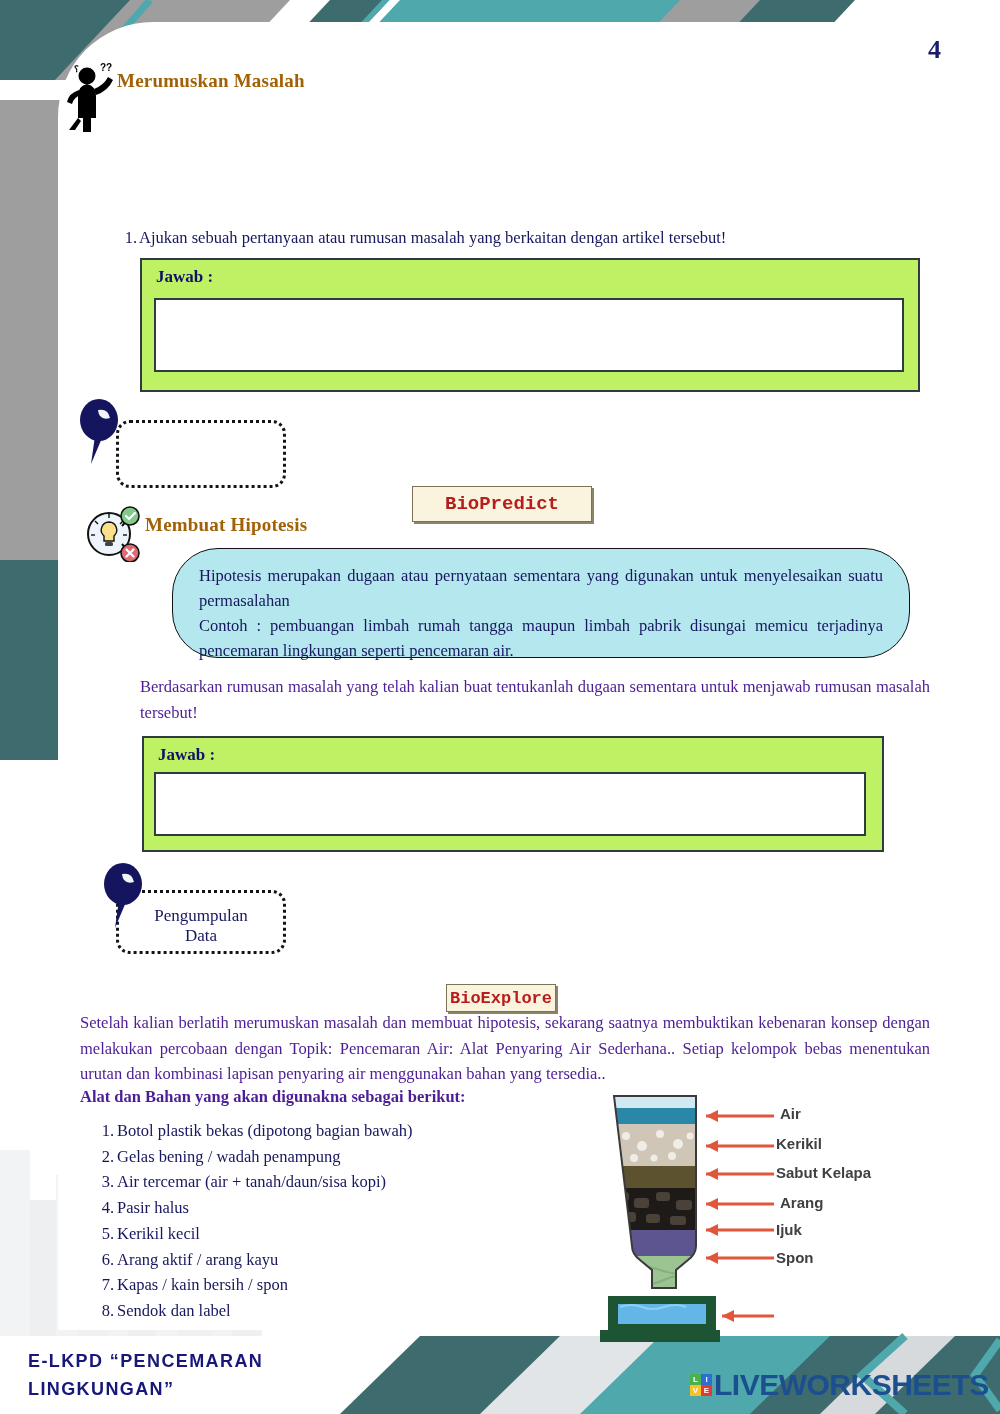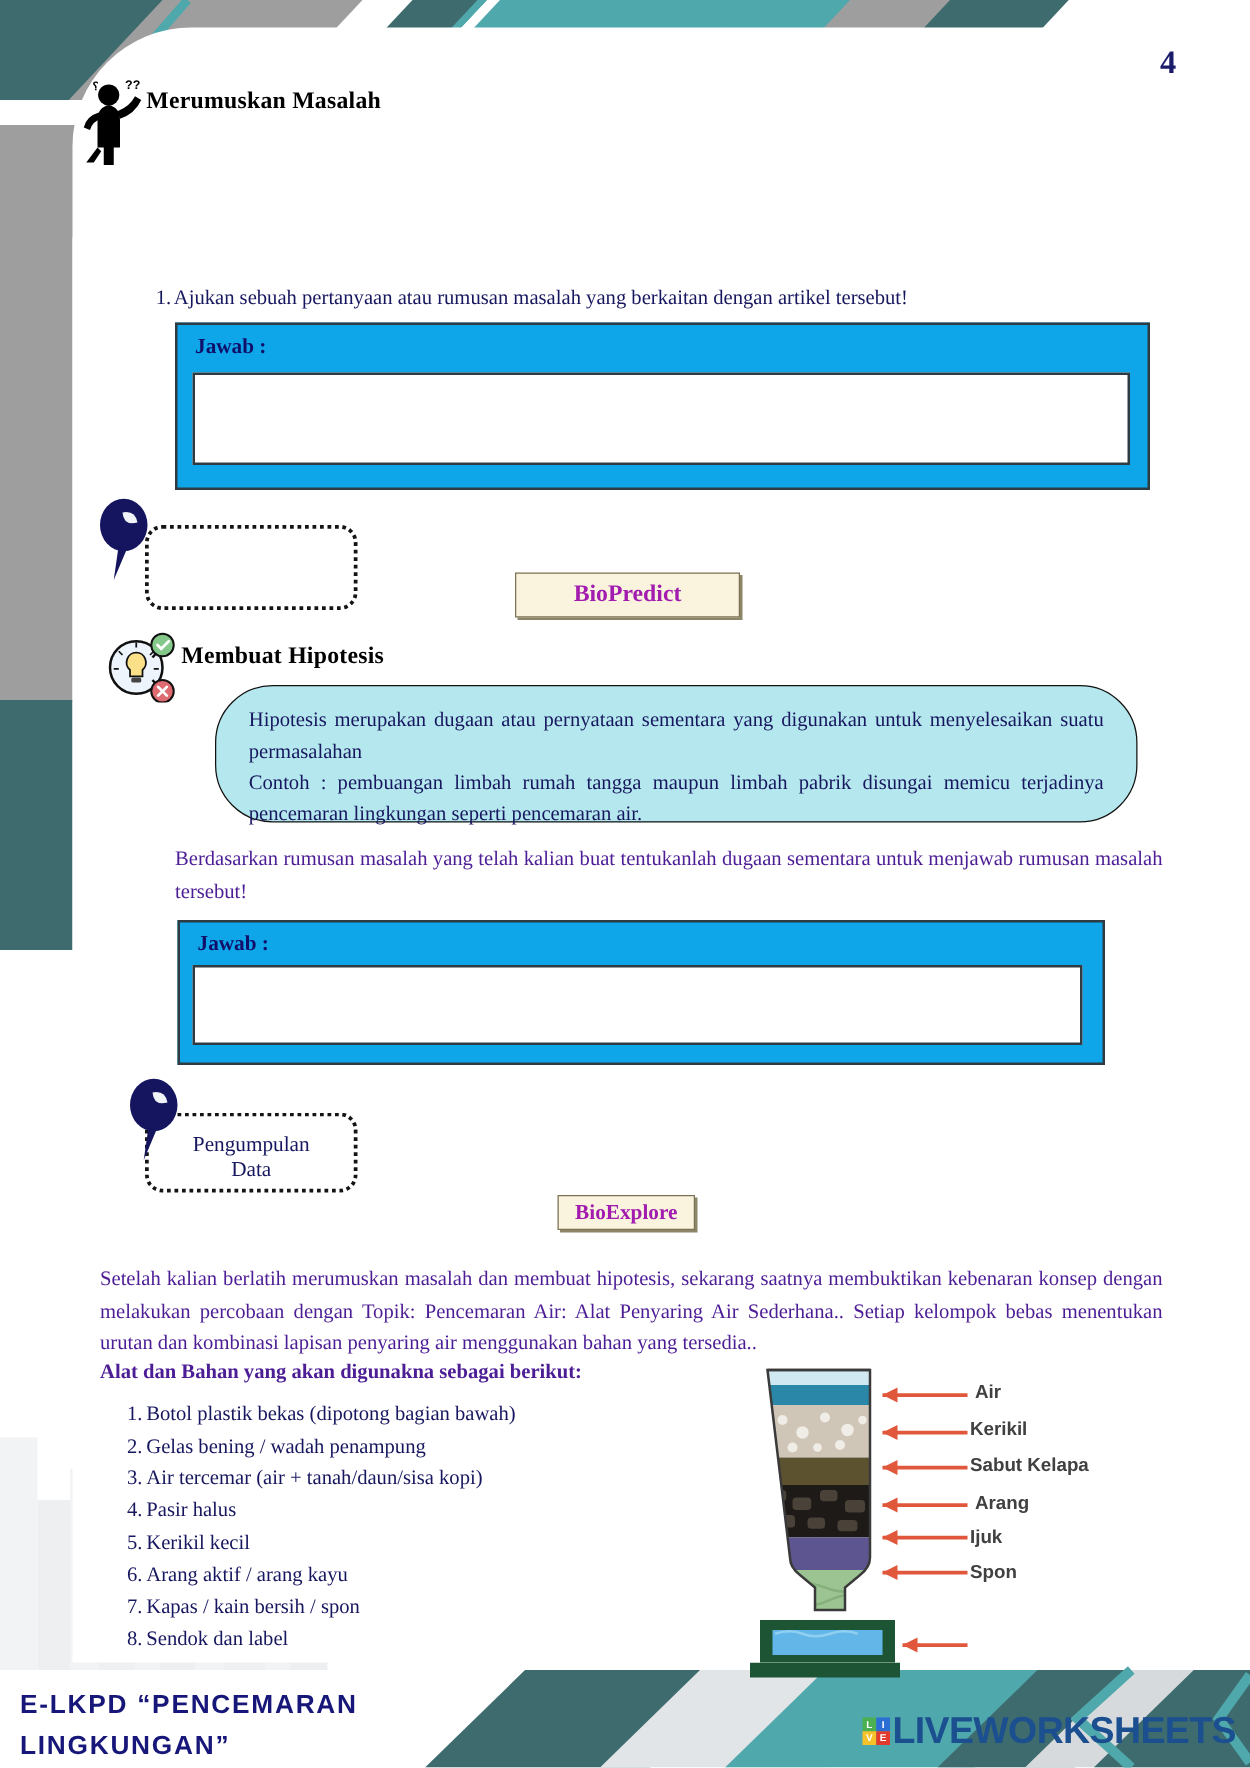--- a/index.html
+++ b/index.html
@@ -27,21 +27,21 @@
   .pagenum .num{
     position:absolute;left:62px;top:25px;
     font-family:"Liberation Serif",serif;font-weight:bold;font-size:26px;color:#1b1b6b;
   }
 
   
   .content{position:absolute;left:0;top:0;width:1000px;height:1414px;z-index:5;}
 
   .sec-title{
     position:absolute;font-family:"Liberation Serif",serif;font-weight:bold;
-    font-size:19px;color:#000000;letter-spacing:.2px;
+    font-size:19px;color:#a16207;letter-spacing:.2px;
   }
 
   
   .bubble{
     position:absolute;background:#b5e8ee;border:1.6px solid #111;
     border-radius:46px;box-sizing:border-box;
     padding:14px 26px 12px 26px;
   }
   .bubble p{
     margin:0;font-family:"Liberation Serif",serif;font-size:16.5px;color:#17175f;
@@ -51,21 +51,21 @@
 
   
   .qline{
     position:absolute;font-family:"Liberation Serif",serif;font-size:16.5px;color:#17175f;
     display:flex;gap:2px;
   }
   .qline .n{width:17px;text-align:right;}
 
   
   .answer{
-    position:absolute;background:#0ea5e9;border:2px solid #2f3b42;box-sizing:border-box;
+    position:absolute;background:#bef264;border:2px solid #2f3b42;box-sizing:border-box;
   }
   .answer .lbl{
     font-family:"Liberation Serif",serif;font-weight:bold;font-size:17px;color:#10106b;
     margin:7px 0 0 14px;
   }
   .answer .field{
     position:absolute;background:#ffffff;border:2px solid #2f3b42;box-sizing:border-box;
   }
 
   
@@ -78,21 +78,21 @@
     position:absolute;text-align:center;font-family:"Liberation Serif",serif;
     font-size:17px;color:#17175f;line-height:1.2;
   }
   .pinbox .pinicon{position:absolute;z-index:3;}
 
   
   .tag{
     position:absolute;background:#faf3dd;border:1.5px solid #7b7257;
     box-shadow:2px 2px 0 #8d8568;box-sizing:border-box;
     display:flex;align-items:center;justify-content:center;
-    font-family:Liberation Serif, serif;font-weight:bold;font-size:19px;color:#a21caf;
+    font-family:Liberation Mono, monospace;font-weight:bold;font-size:19px;color:#b91c1c;margin-top:28px;
   }
 
   
   .para{
     position:absolute;font-family:"Liberation Serif",serif;font-size:16.5px;color:#4c1d95;
     line-height:1.55;text-align:justify;
   }
 
   
   .matlist{position:absolute;font-family:"Liberation Serif",serif;font-size:16.5px;color:#17175f;}
@@ -100,22 +100,22 @@
   .matlist .li .n{width:19px;text-align:right;}
 
   
   .flabel{
     position:absolute;font-family:"Liberation Sans",sans-serif;font-weight:bold;
     font-size:15px;color:#404040;white-space:nowrap;
   }
 
   
   .footer-title{
-    position:absolute;left:16px;top:1348px;width:330px;z-index:7;
-    font-family:"Liberation Sans",sans-serif;font-weight:bold;font-size:21px;
+    position:absolute;left:28px;top:1348px;width:330px;z-index:7;
+    font-family:"Liberation Sans",sans-serif;font-weight:bold;font-size:18px;
     color:#17177a;letter-spacing:1.4px;line-height:1.55;
   }
   .lws{position:absolute;left:690px;top:1368px;z-index:8;display:flex;align-items:center;}
   .lws .sq{display:grid;grid-template-columns:11px 11px;grid-template-rows:11px 11px;margin-right:2px;}
   .lws .sq span{
     font-family:"Liberation Sans",sans-serif;font-weight:bold;font-size:8px;color:#fff;
     display:flex;align-items:center;justify-content:center;
   }
   .lws .word{
     font-family:"Liberation Sans",sans-serif;font-weight:bold;font-size:30px;

